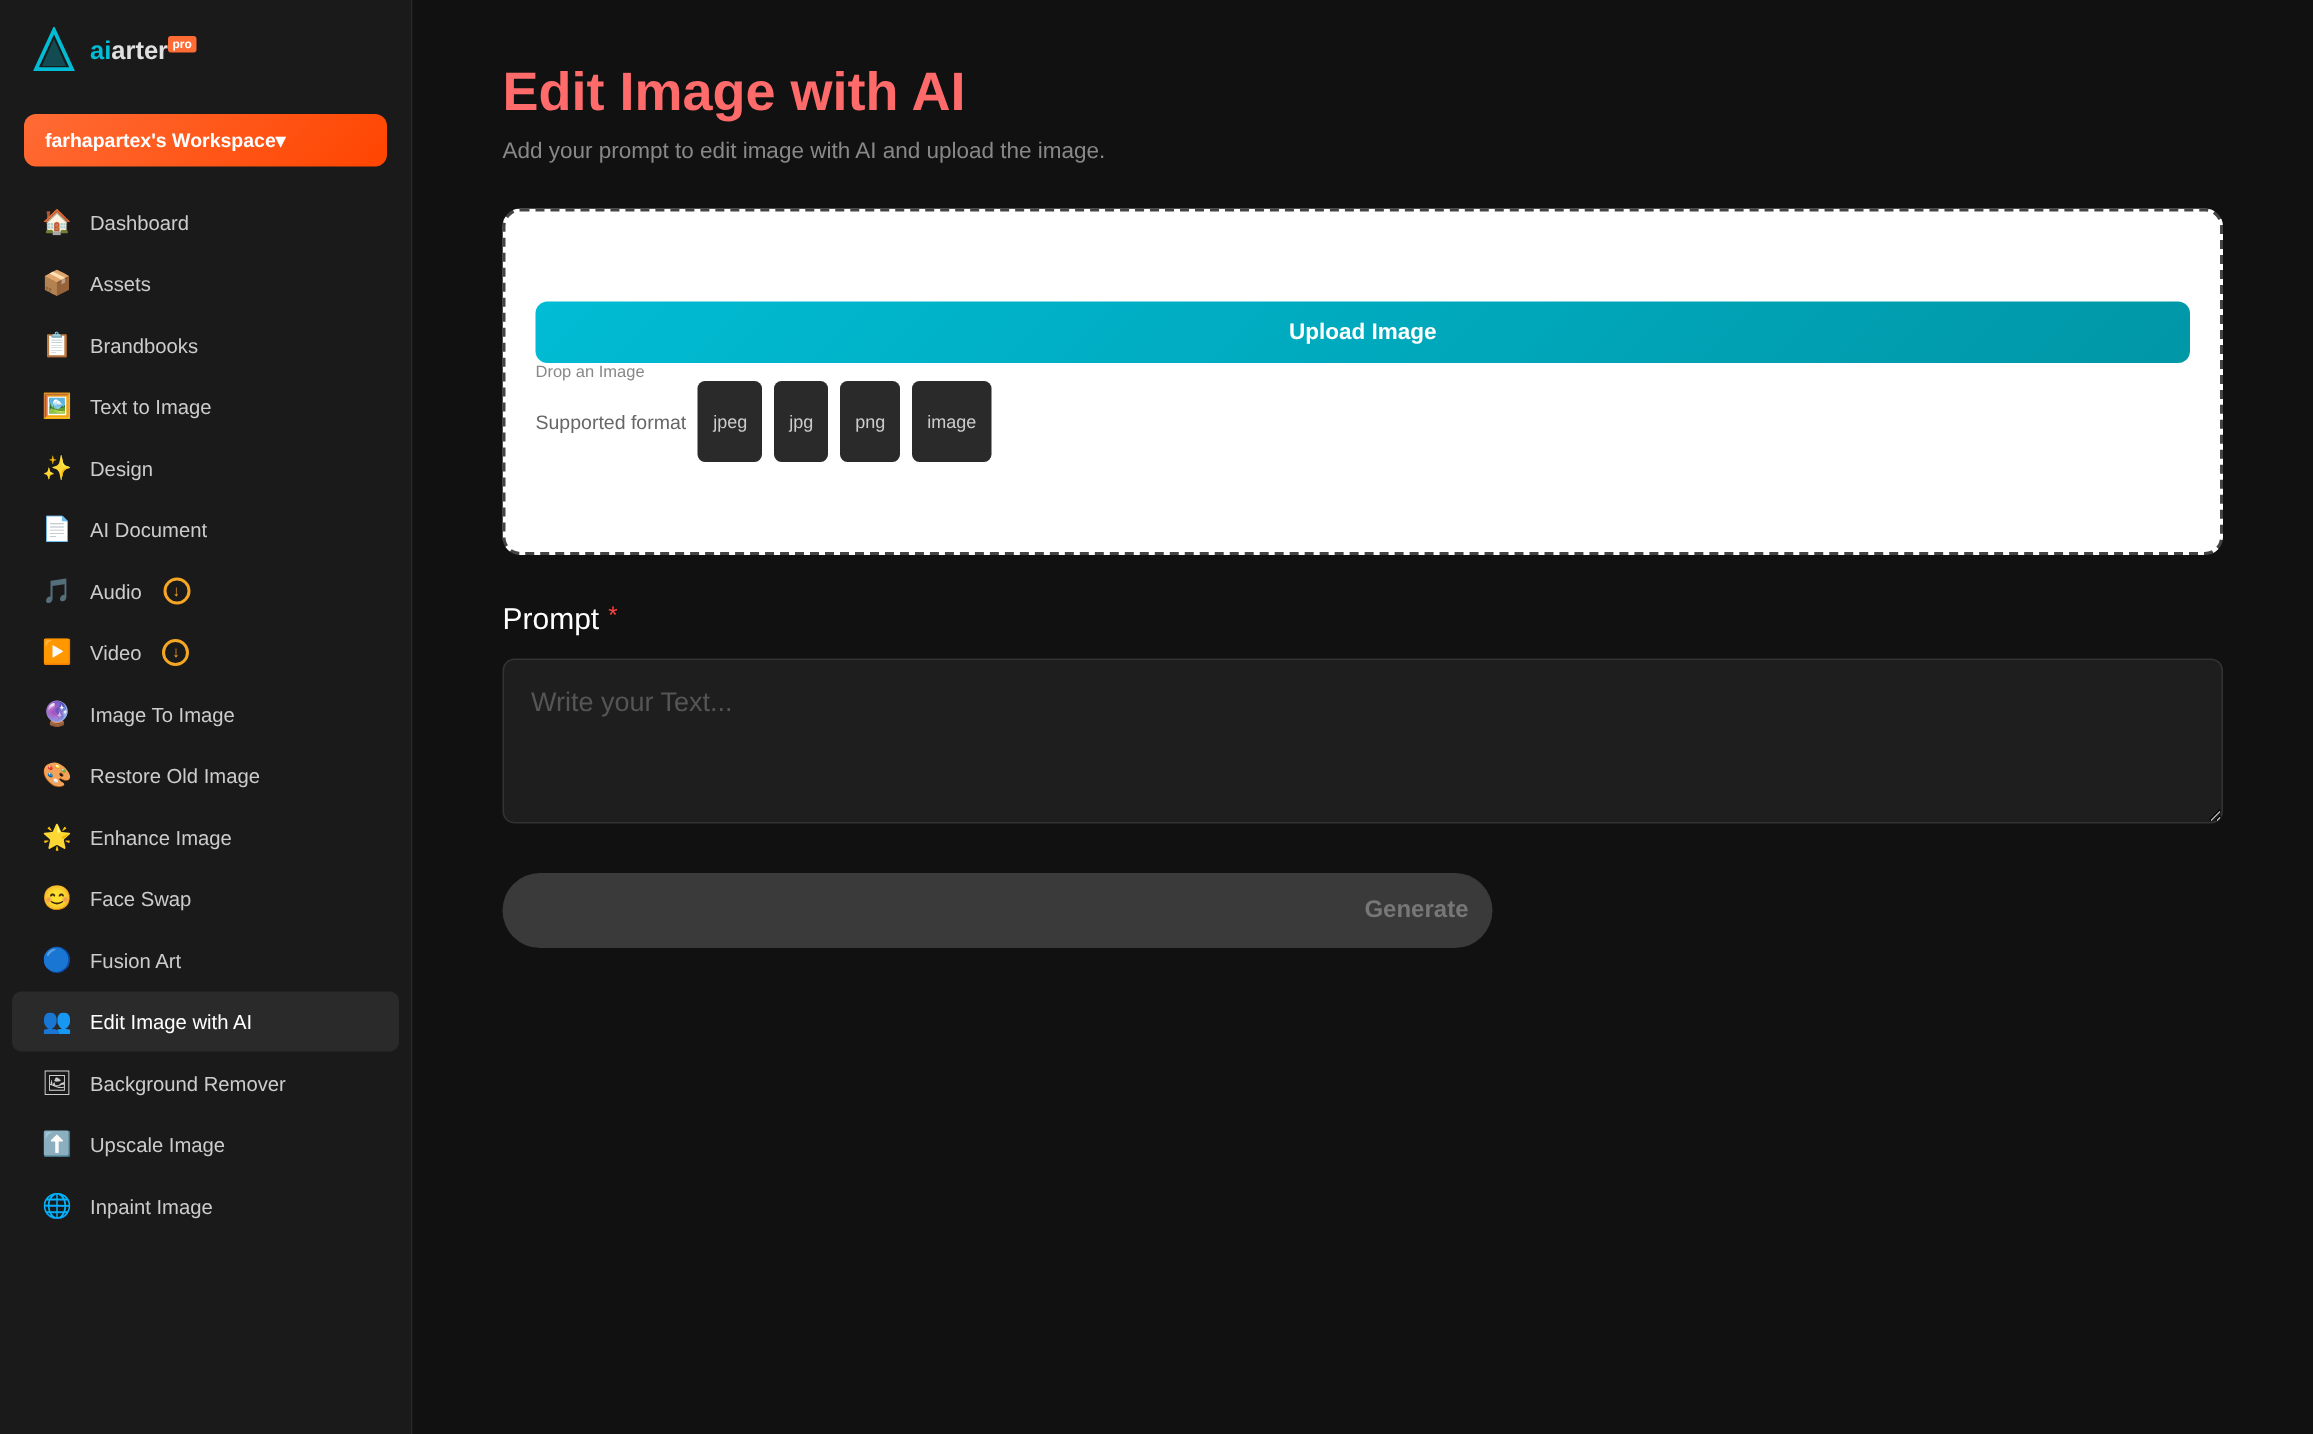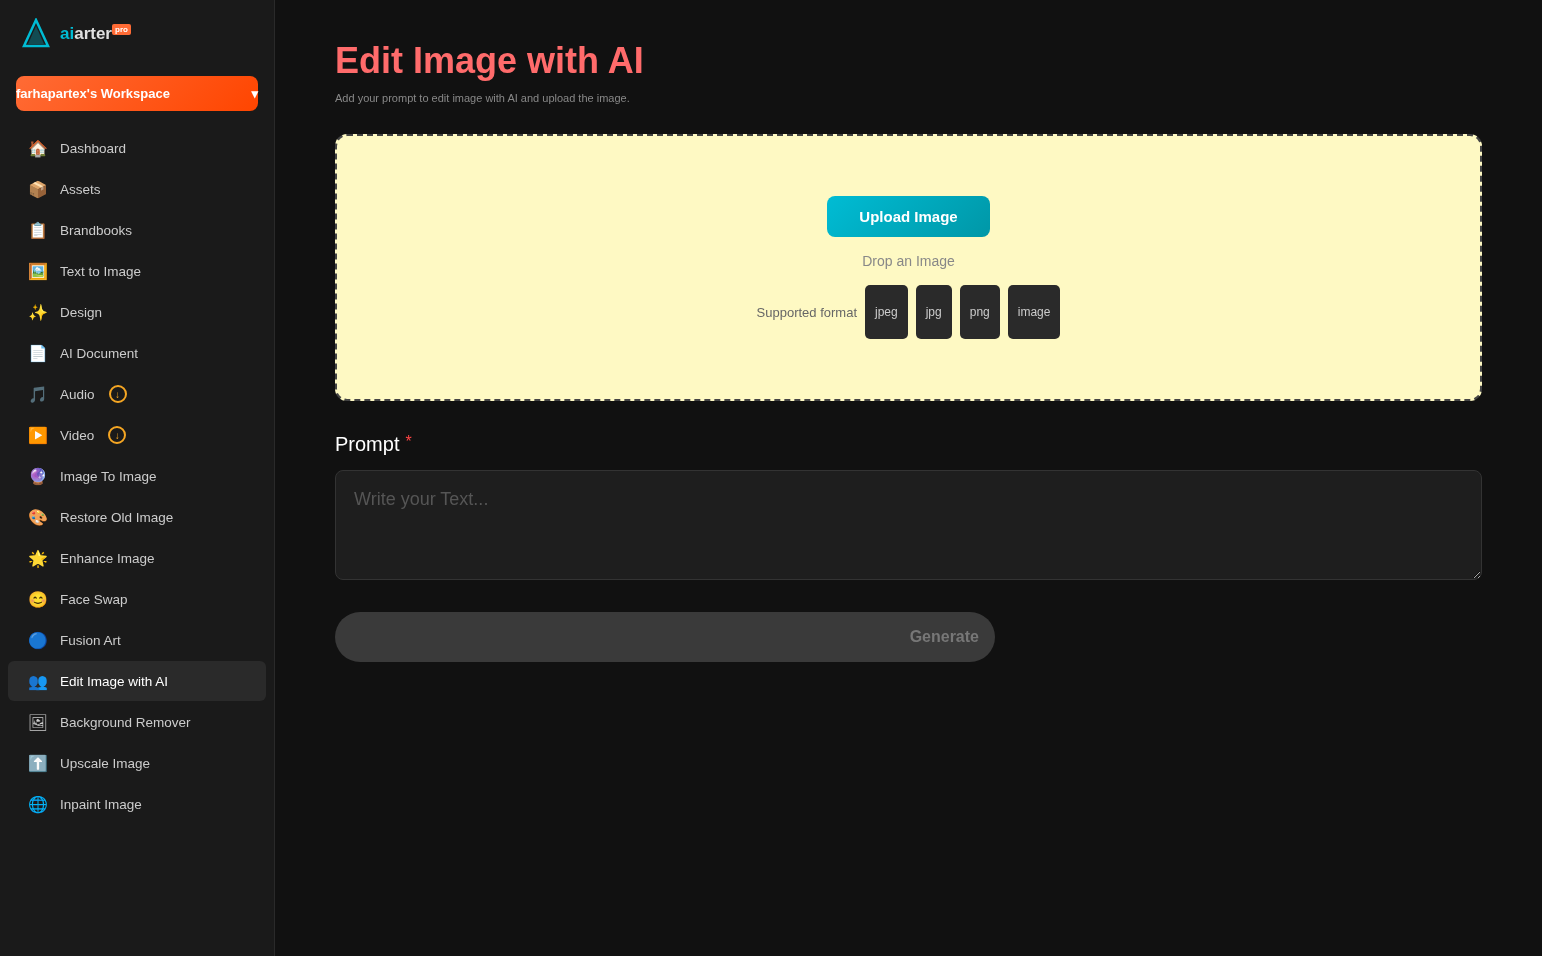--- a/index.html
+++ b/index.html
@@ -31,28 +31,27 @@
     }
     .logo-icon {
       width: 32px;
       height: 32px;
     }
     .workspace-btn {
       margin: 8px 16px 16px;
       background: linear-gradient(135deg, #ff6b35, #ff4500);
       border: none;
       border-radius: 8px;
-      padding: 10px 0;
+      padding: 10px 14px;
       color: #fff;
       font-size: 13px;
       font-weight: 600;
       cursor: pointer;
       display: flex;
       align-items: center;
-      justify-content: space-between;
       width: calc(100% - 32px);
     }
 
     .nav-item {
       display: flex;
       align-items: center;
       gap: 12px;
       padding: 10px 20px;
       cursor: pointer;
       font-size: 13.5px;
@@ -78,51 +77,49 @@
       padding: 40px 60px;
       background: #111111;
     }
     .page-title {
       font-size: 36px;
       font-weight: 700;
       color: #ff6b6b;
       margin-bottom: 10px;
     }
     .page-subtitle {
-      font-size: 11px;
+      font-size: 15px;
       color: #888888;
       margin-bottom: 30px;
     }
 
     
     .upload-area {
       border: 2px dashed #444;
       border-radius: 12px;
       padding: 60px 20px;
       display: flex;
       flex-direction: column;
-      align-items: center;
       justify-content: center;
-      gap: 16px;
       margin-bottom: 32px;
-      background: #fef9c3;
+      background: #ffffff;
     }
     .upload-btn {
       background: linear-gradient(135deg, #00bcd4, #0097a7);
       border: none;
       border-radius: 8px;
       padding: 12px 32px;
       color: #fff;
       font-size: 15px;
       font-weight: 600;
       cursor: pointer;
     }
     .drop-text {
       color: #888;
-      font-size: 14px;
+      font-size: 11px;
     }
     .format-row {
       display: flex;
       align-items: center;
       gap: 8px;
     }
     .format-label { color: #666; font-size: 13px; }
     .format-badge {
       background: #2a2a2a;
       color: #ccc;

